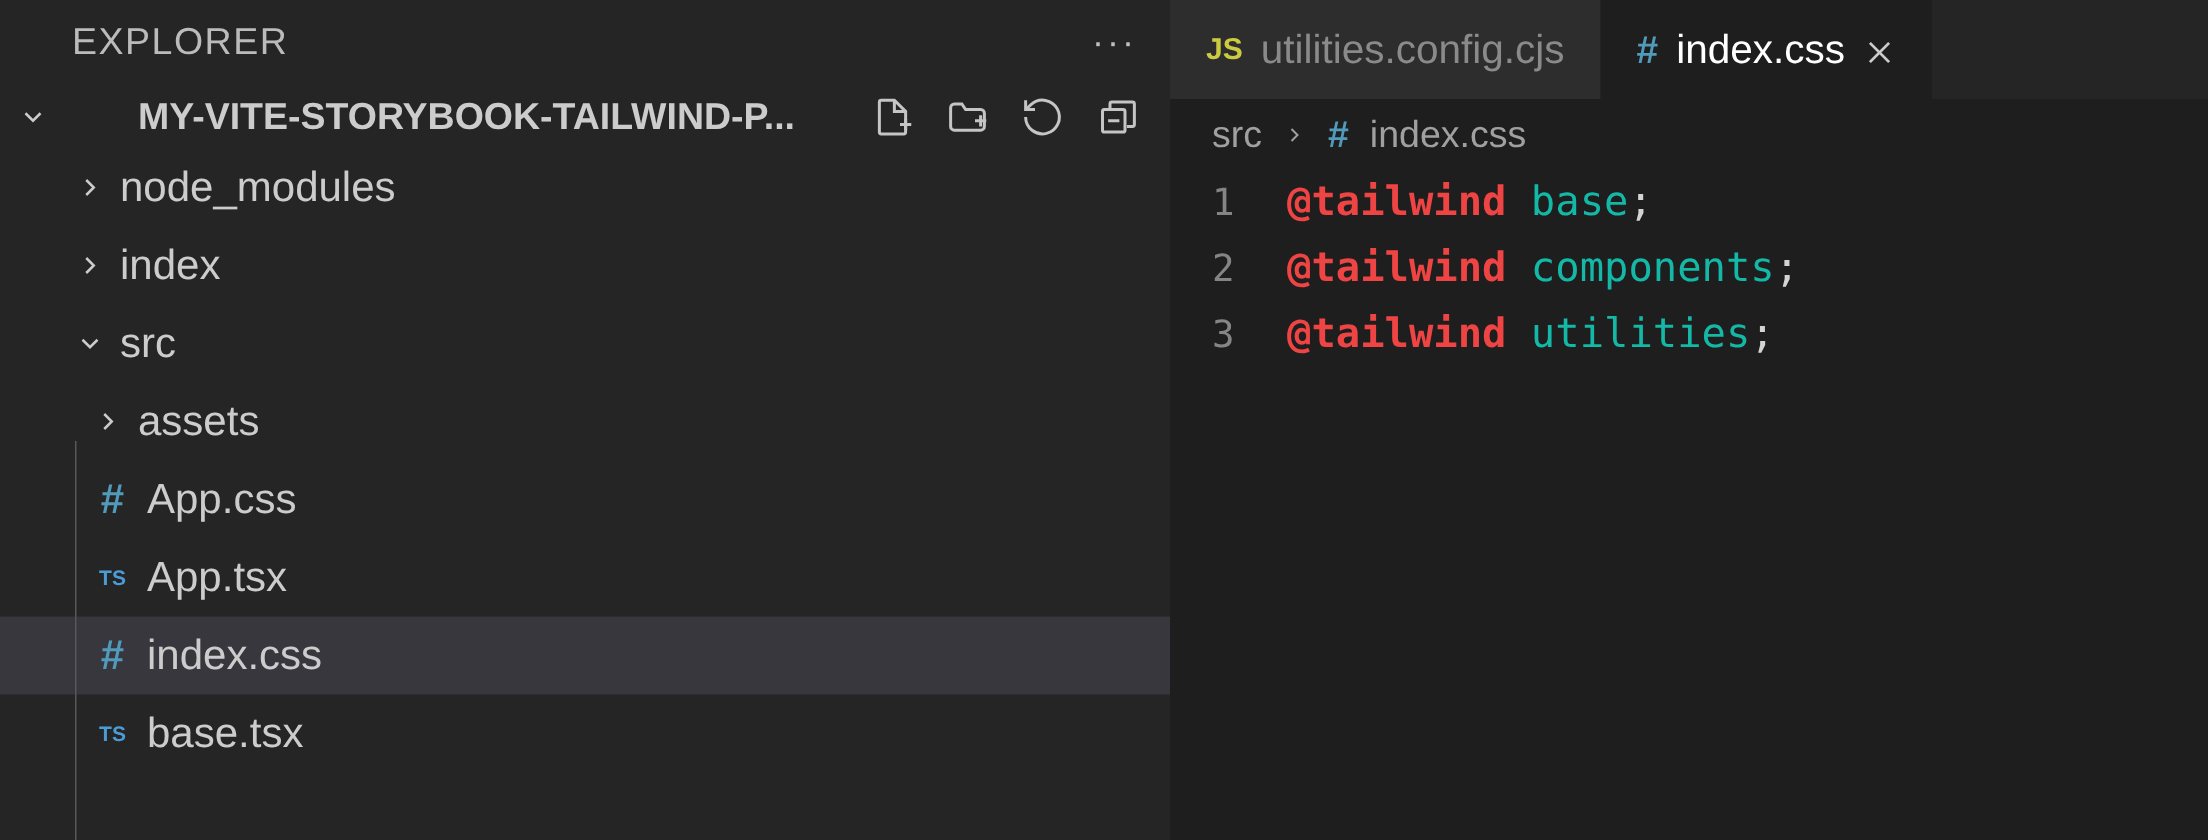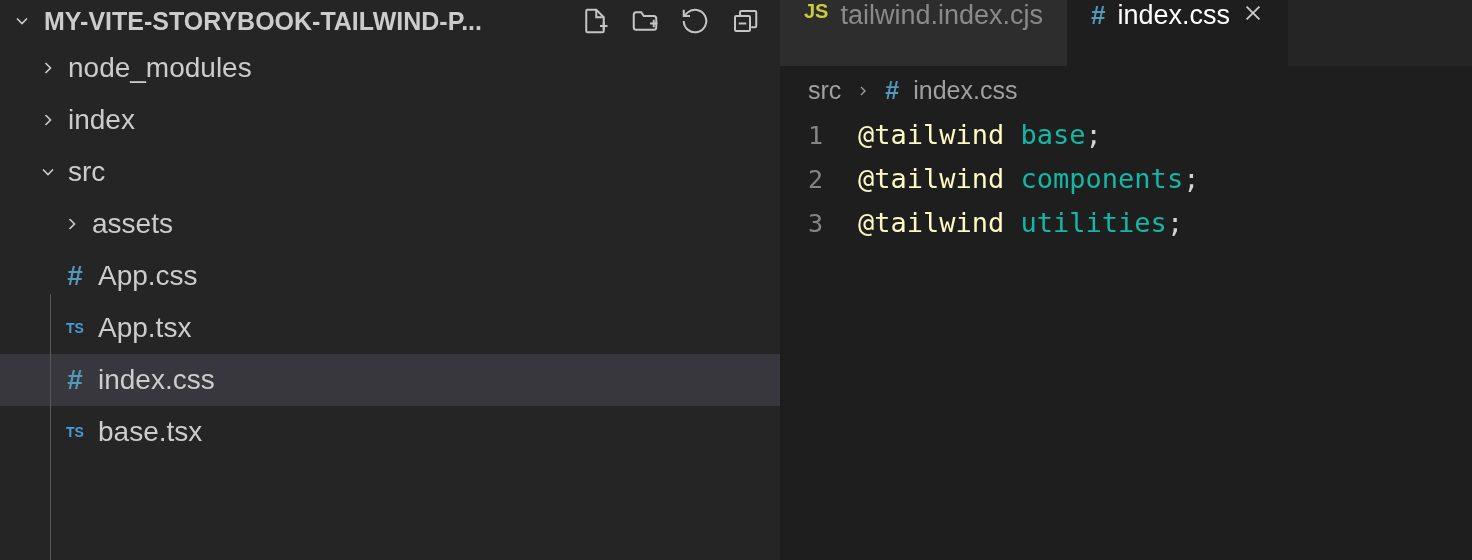--- a/index.html
+++ b/index.html
@@ -49,20 +49,21 @@
   }
   .chevron svg { width: 20px; height: 20px; stroke: #cccccc; stroke-width: 2; fill: none; }
   .project-name {
     font-weight: 700;
     font-size: 25px;
     color: #cccccc;
     white-space: nowrap;
     overflow: hidden;
     text-overflow: ellipsis;
     flex: 1;
+    margin-left: 48px;
   }
   .project-actions {
     display: flex;
     gap: 20px;
     align-items: center;
     padding-right: 6px;
   }
   .action-icon {
     width: 30px;
     height: 30px;
@@ -73,21 +74,21 @@
   .tree {
     display: flex;
     flex-direction: column;
     font-size: 28px;
     color: #cccccc;
   }
   .tree-row {
     display: flex;
     align-items: center;
     height: 52px;
-    padding-left: 36px;
+    padding-left: 48px;
     gap: 8px;
     cursor: pointer;
   }
   .tree-row.child { padding-left: 60px; text-align: center; }
   .tree-row.selected {
     background: #37373d;
   }
   .guide {
     position: absolute;
     left: 50px;
@@ -115,20 +116,21 @@
     display: flex;
     flex-direction: column;
   }
   .tabbar {
     display: flex;
     height: 66px;
     background: #252526;
   }
   .tab {
     display: flex;
+    align-items: center;
     gap: 12px;
     padding: 0 24px;
     font-size: 27px;
     cursor: pointer;
   }
   .tab.inactive { color: #8a8a8a; background: #2d2d2d; }
   .tab.active { color: #ffffff; background: #1e1e1e; }
   .tab .js-icon { color: #cbcb41; font-weight: 700; font-size: 20px; }
   .tab .hash { color: #519aba; font-size: 26px; font-weight: 700; }
   .tab .close { color: #cccccc; width: 22px; height: 22px; }
@@ -154,29 +156,33 @@
     align-items: baseline;
     height: 44px;
   }
   .lineno {
     width: 50px;
     text-align: right;
     color: #858585;
     padding-right: 40px;
     font-size: 25px;
   }
-  .tok-at { color: #fef9c3; }
+  .tok-at { color: #ef4444; font-weight: bold; }
   .tok-ident { color: #14b8a6; }
   .tok-punc { color: #d4d4d4; }
   .sp { white-space: pre; }
 </style>
 </head>
 <body>
 
 <div class="sidebar">
+  <div class="explorer-header">
+    <span>EXPLORER</span>
+    <span class="dots">···</span>
+  </div>
 
   <div class="project-row">
     <span class="chevron">
       <svg viewBox="0 0 24 24">
           <polyline points="6 9 12 15 18 9"></polyline>
         </svg>
     </span>
     <span class="project-name">MY-VITE-STORYBOOK-TAILWIND-P...</span>
     <div class="project-actions">
       <span class="action-icon">
@@ -261,21 +267,21 @@
       <span class="file-icon ts-icon">TS</span>
       <span>base.tsx</span>
     </div>
   </div>
 </div>
 
 <div class="editor">
   <div class="tabbar">
     <div class="tab inactive">
       <span class="js-icon">JS</span>
-      <span>tailwind.index.cjs</span>
+      <span>utilities.config.cjs</span>
     </div>
     <div class="tab active">
       <span class="hash">#</span>
       <span>index.css</span>
       <span class="close">
         <svg viewBox="0 0 24 24">
             <line x1="5" y1="5" x2="19" y2="19"></line>
             <line x1="19" y1="5" x2="5" y2="19"></line>
           </svg>
       </span>

